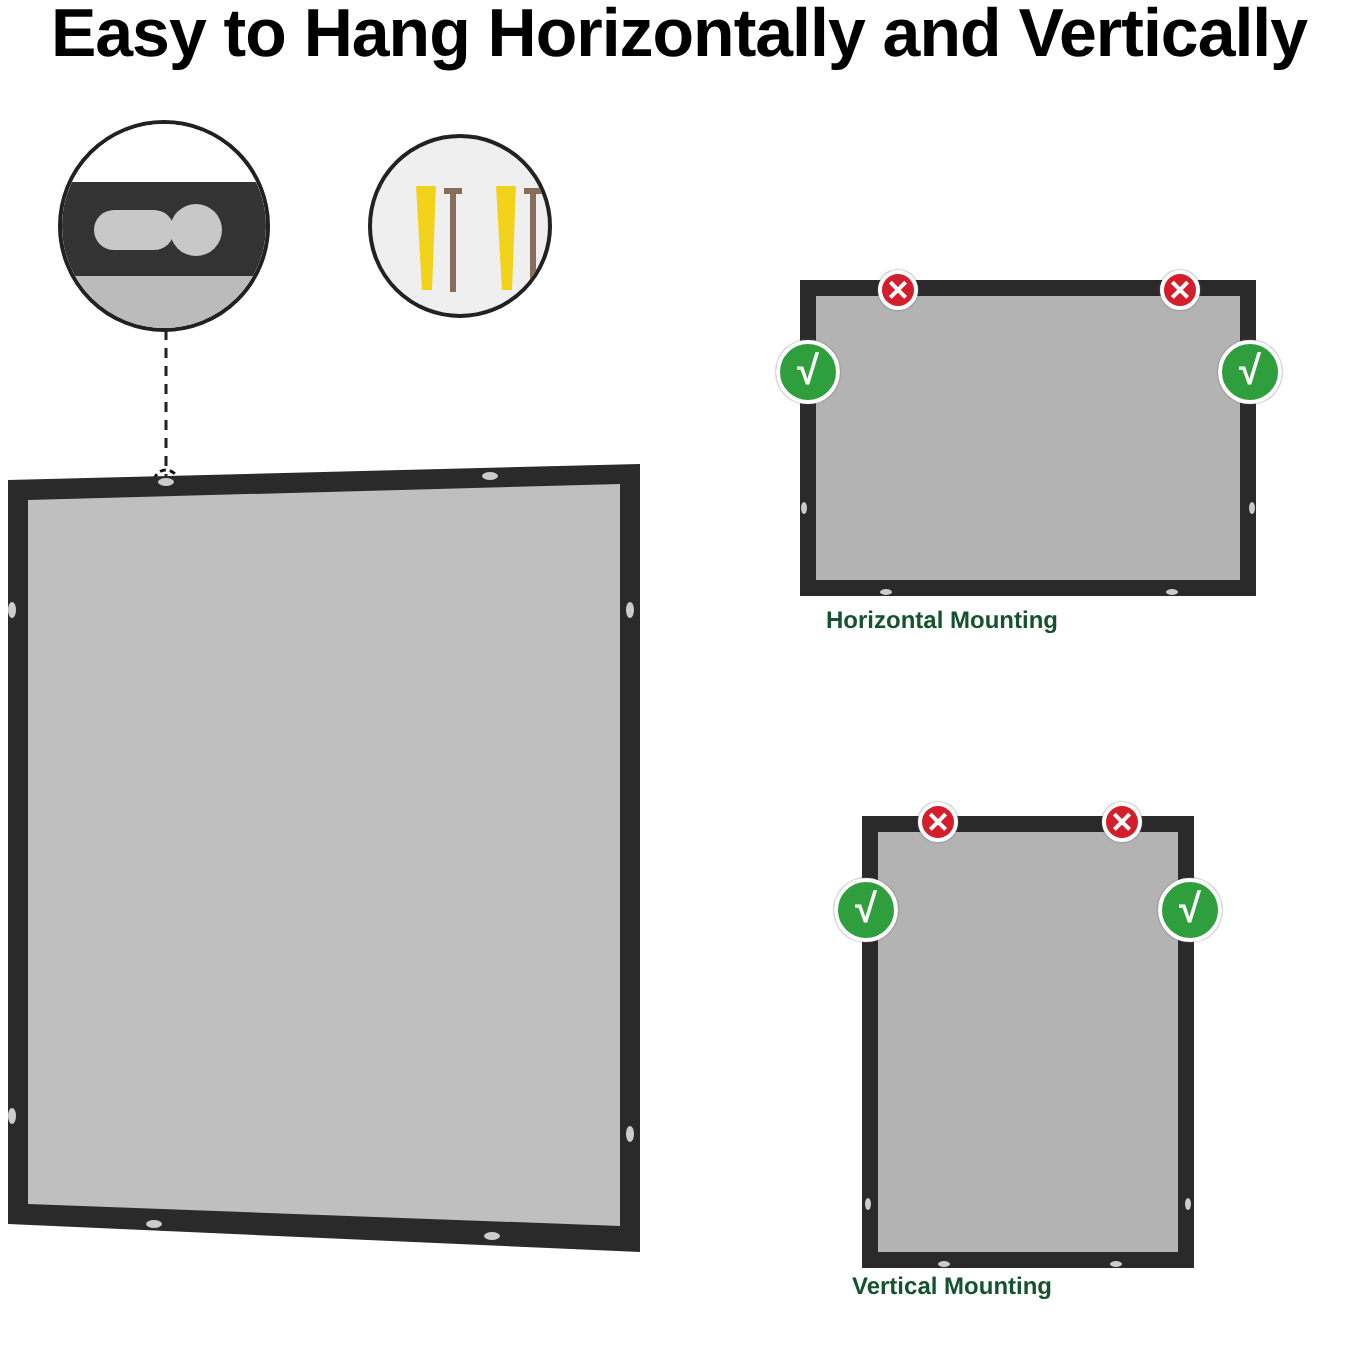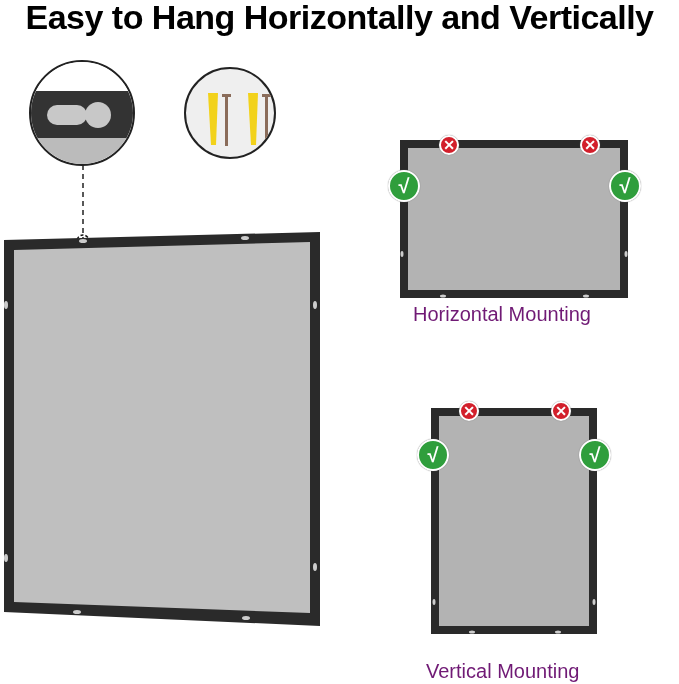--- a/index.html
+++ b/index.html
@@ -1,19 +1,19 @@
 <!DOCTYPE html>
 <html><head>
 <meta charset="utf-8">
 <style>
   html,body{margin:0;padding:0;background:#fff;}
   body{width:679px;height:684px;position:relative;overflow:hidden;font-family:"Liberation Sans",sans-serif;}
   .title{position:absolute;left:0;top:-2px;width:679px;text-align:center;font-size:34px;font-weight:bold;color:#000;letter-spacing:-0.5px;white-space:nowrap;}
   svg{position:absolute;left:0;top:0;}
-  .label{position:absolute;font-size:20px;font-weight:normal;color:#701a75;white-space:nowrap;}
+  .label{position:absolute;font-size:12px;font-weight:bold;color:#14532d;white-space:nowrap;}
   .mark{position:absolute;border-radius:50%;display:flex;align-items:center;justify-content:center;color:#fff;font-weight:bold;box-sizing:border-box;border:2px solid #fff;box-shadow:0 0 1px #666;}
   .x{width:20px;height:20px;background:#d21f2b;font-size:14px;line-height:1;}
   .ok{width:32px;height:32px;background:#2f9e3c;font-size:20px;}
 </style>
 </head>
 <body>
 
 <div class="title">Easy to Hang Horizontally and Vertically</div>
 
 <svg width="679" height="684">
@@ -86,13 +86,13 @@
 <div class="mark x" style="left:439px;top:135px;">✕</div>
 <div class="mark x" style="left:580px;top:135px;">✕</div>
 <div class="mark ok" style="left:388px;top:170px;">√</div>
 <div class="mark ok" style="left:609px;top:170px;">√</div>
 <div class="label" style="left:413px;top:303px;">Horizontal Mounting</div>
 
 <div class="mark x" style="left:459px;top:401px;">✕</div>
 <div class="mark x" style="left:551px;top:401px;">✕</div>
 <div class="mark ok" style="left:417px;top:439px;">√</div>
 <div class="mark ok" style="left:579px;top:439px;">√</div>
-<div class="label" style="left:426px;top:660px;">Vertical Mounting</div>
+<div class="label" style="left:426px;top:636px;">Vertical Mounting</div>
 
 </body></html>

